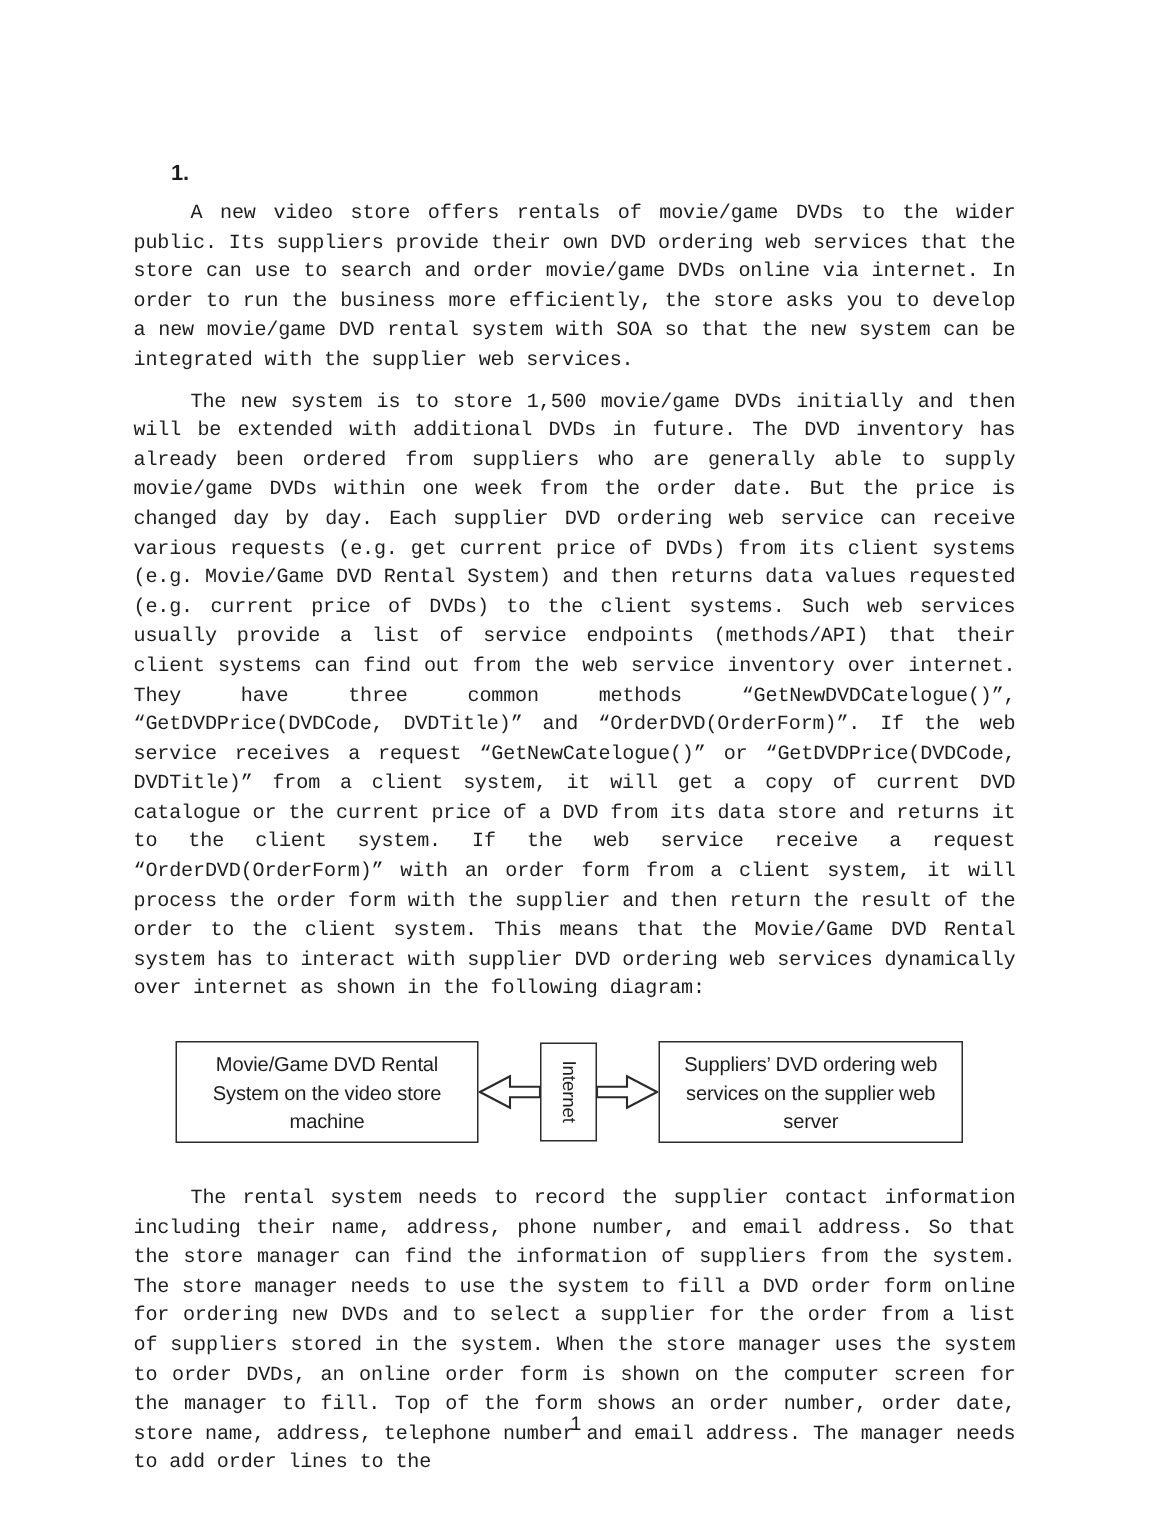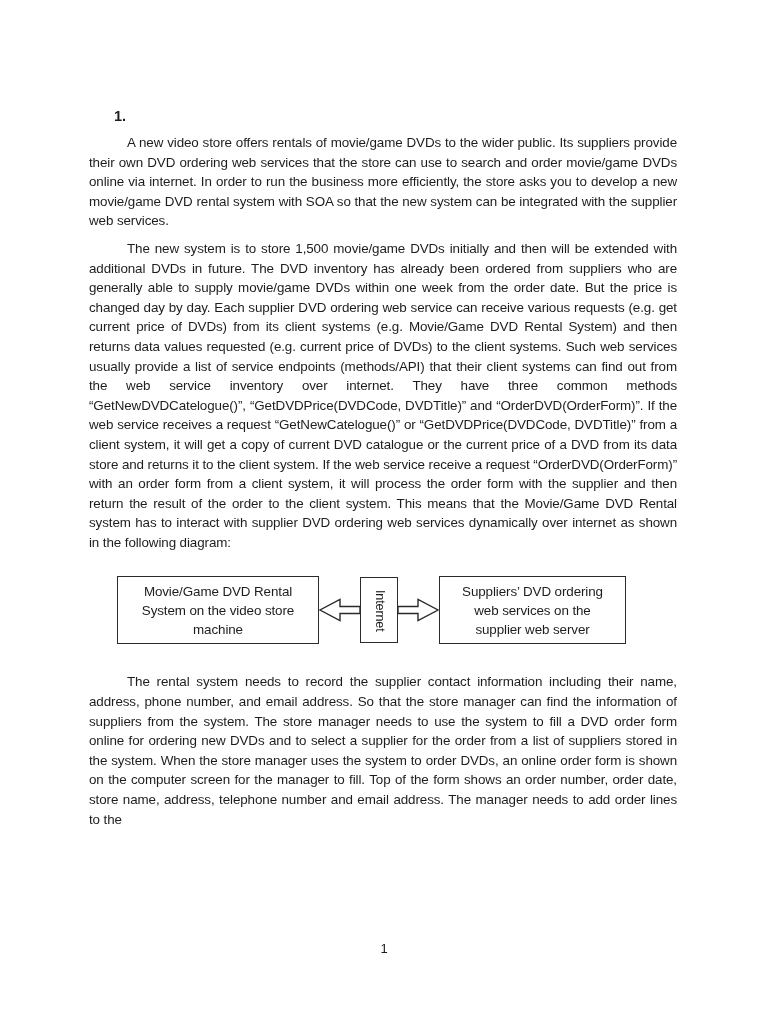--- a/index.html
+++ b/index.html
@@ -30,20 +30,21 @@
     width: 26px;
     flex-shrink: 0;
   }
   .body-par {
     margin: 0 0 8px 0;
     font-size: 13.4px;
     line-height: 19.6px;
     letter-spacing: -0.1px;
     text-align: justify;
     text-indent: 38px;
+    font-family: Liberation Mono, monospace;
   }
   .diagram {
     margin: 24px 0 28px 28px;
     display: flex;
     align-items: center;
     width: 534px;
   }
   .dbox {
     box-sizing: border-box;
     border: 1.5px solid #2b2b2b;
@@ -51,21 +52,21 @@
     display: flex;
     align-items: center;
     justify-content: center;
     text-align: center;
     font-size: 13.4px;
     line-height: 19px;
     letter-spacing: -0.1px;
     flex-shrink: 0;
   }
   .dbox.left  { width: 202px; height: 68px; padding: 0 10px; }
-  .dbox.right { width: 187px; height: 68px; padding: 12px 10px; }
+  .dbox.right { width: 203px; height: 68px; padding: 12px 10px; }
   .dbox.internet {
     width: 38px;
     height: 66px;
     font-size: 12.5px;
   }
   .dbox.internet .vtext {
     writing-mode: vertical-rl;
     white-space: nowrap;
   }
   .arrow {

